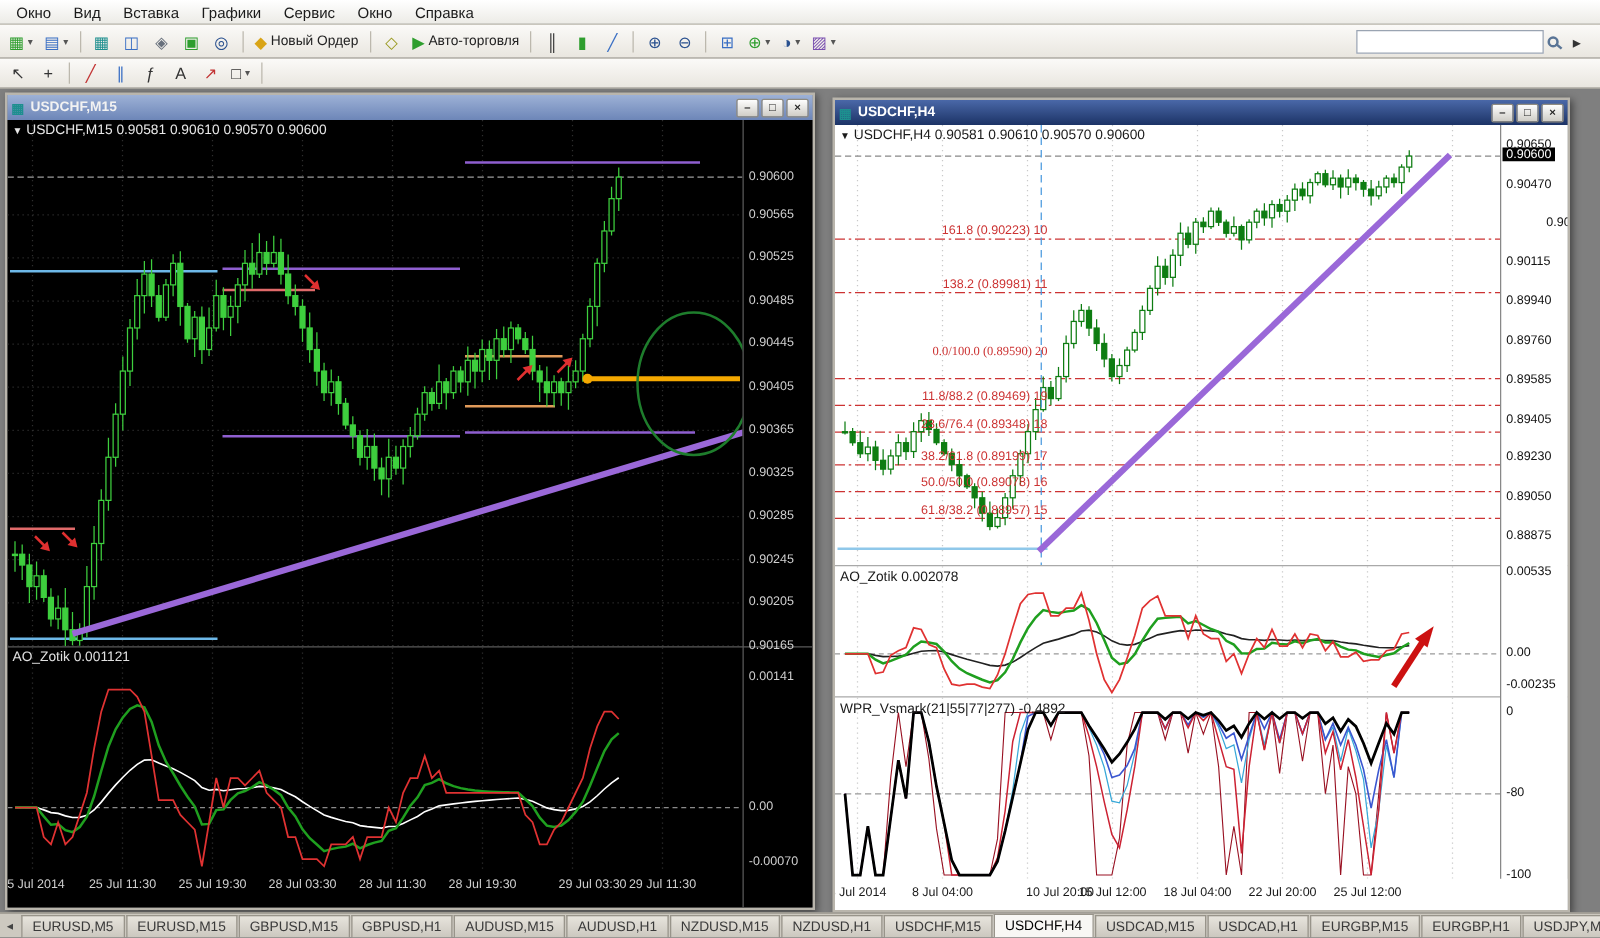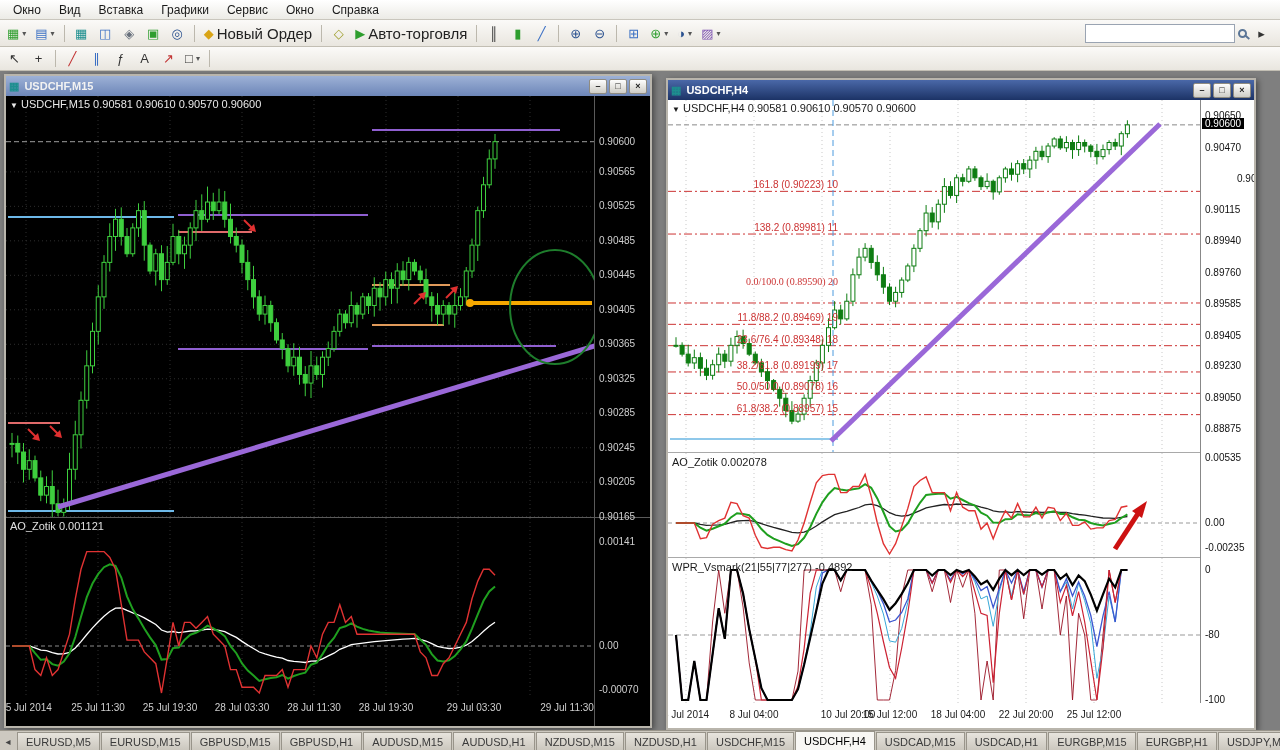--- a/index.html
+++ b/index.html
@@ -4,21 +4,21 @@
 <style>
   *{box-sizing:border-box;margin:0;padding:0}
   html,body{width:1280px;height:750px;overflow:hidden}
   body{font-family:"Liberation Sans",sans-serif;font-size:11px;background:#7f7f7f;position:relative}
   
   .menubar{display:flex;align-items:center;height:20px;background:linear-gradient(#ffffff,#ecebe6);border-bottom:1px solid #c9c6bd;padding-left:4px;font-size:12px}
   .menu-item{padding:2px 9px;color:#1a1a1a;cursor:default}
   .toolbar{display:flex;align-items:center;gap:1px;padding:0 3px;background:linear-gradient(#fbfaf8,#e9e6df);border-bottom:1px solid #c2beb3}
   .t1{height:27px}.t2{height:24px}
   .tbtn{min-width:23px;height:21px;display:flex;align-items:center;justify-content:center;gap:3px;border:1px solid transparent;border-radius:2px;padding:0 3px;color:#333;white-space:nowrap}
-  .tbtn .lbl{font-size:15px;color:#222}
+  .tbtn .lbl{font-size:11px;color:#222}
   .caret{font-size:8px;color:#555}
   .tsep{width:1px;height:17px;background:#bcb8ad;margin:0 4px}
   .ic{font-size:13px;line-height:1}
   .c-green{color:#2e9e2e}.c-teal{color:#1d8f8f}.c-blue{color:#3a6fc4}.c-navy{color:#29508f}
   .c-yellow{color:#d9a416}.c-gray{color:#68707c}.c-red{color:#c23333}.c-purple{color:#7a4fb0}.c-dark{color:#333}.c-olive{color:#9a9a20}
   .tfwrap{display:flex;align-items:center;gap:1px}
   .tf{min-width:27px;height:19px;display:flex;align-items:center;justify-content:center;border:1px solid transparent;font-size:11px;color:#333}
   .tf.active{background:#dcd9d1;border:1px solid #9a968b;box-shadow:inset 1px 1px 2px rgba(0,0,0,.25)}
   .searchwrap{margin-left:auto;display:flex;align-items:center;gap:3px;padding-right:4px}
   .search-input{width:150px;height:19px;border:1px solid #9aa4b2;font-size:11px;padding:0 4px;font-family:"Liberation Sans",sans-serif}
@@ -450,21 +450,21 @@
           <div class="plabel" style="top: 588px;">-0.00070</div>
         </div>
         <div class="time-axis dark" style="top: 600px; height: 30px;">
           <div class="tlabel" style="left: 20px;">25 Jul 2014</div>
           <div class="tlabel" style="left: 92px;">25 Jul 11:30</div>
           <div class="tlabel" style="left: 164px;">25 Jul 19:30</div>
           <div class="tlabel" style="left: 236px;">28 Jul 03:30</div>
           <div class="tlabel" style="left: 308px;">28 Jul 11:30</div>
           <div class="tlabel" style="left: 380px;">28 Jul 19:30</div>
           <div class="tlabel" style="left: 468px;">29 Jul 03:30</div>
-          <div class="tlabel" style="left: 524px; margin-left: 37px;">29 Jul 11:30</div>
+          <div class="tlabel" style="left: 524px;">29 Jul 11:30</div>
         </div>
         <div class="hsep" style="top: 421px; width: 644px; background: rgb(90, 90, 90);"></div>
       </div>
   </div>
 
   <div class="window active" style="left:666px;top:7px;width:590px;height:652px">
     <div class="titlebar">
       <span class="wicon c-teal">▦</span>
       <span class="wtitle">USDCHF,H4</span>
       <div class="wbtns">

